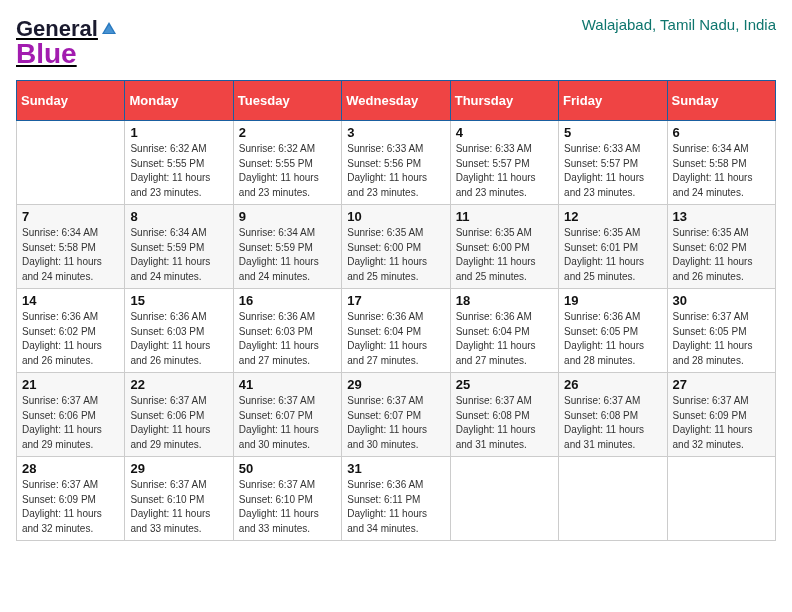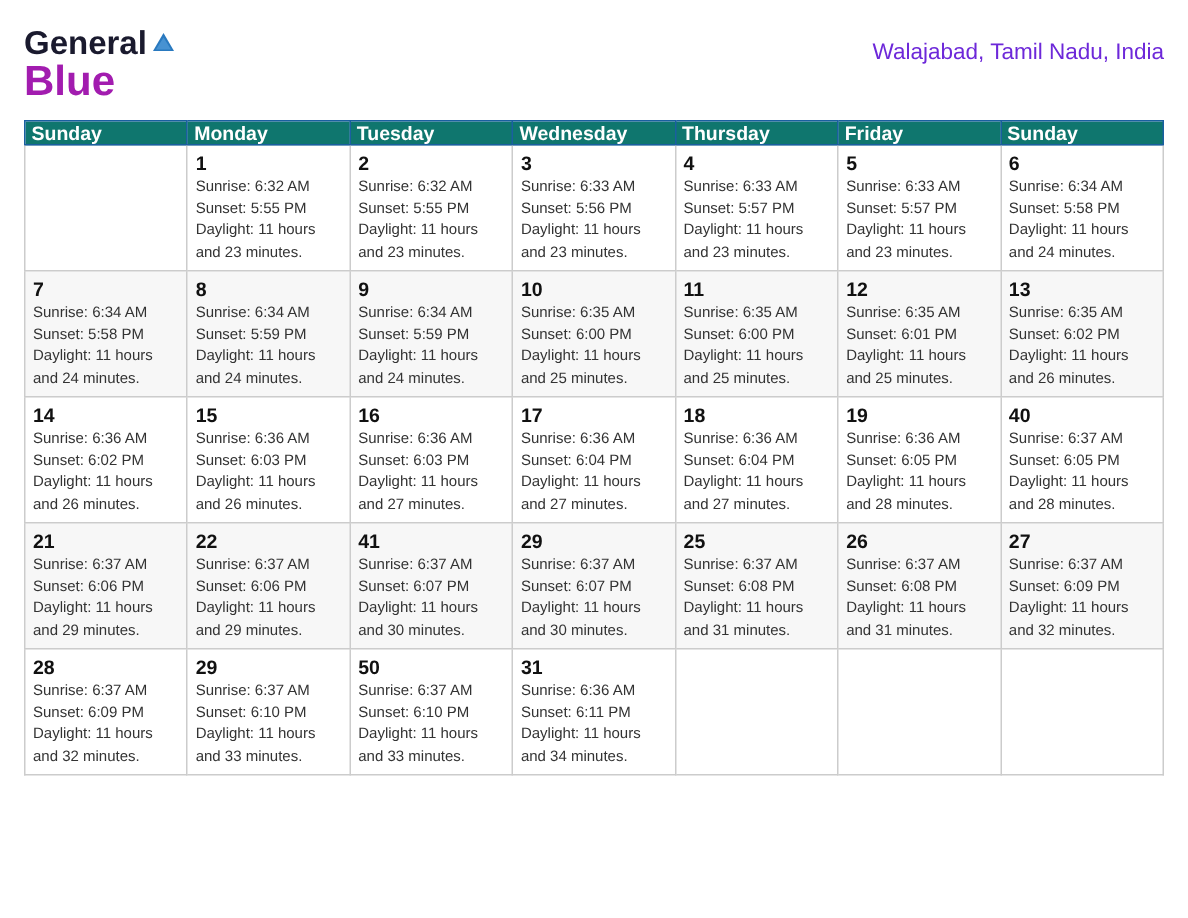--- a/index.html
+++ b/index.html
@@ -13,46 +13,46 @@
     .header {
       display: flex;
       justify-content: space-between;
       align-items: flex-start;
       margin-bottom: 10px;
     }
     .logo {
       display: flex;
       flex-direction: column;
       align-items: flex-start;
+      text-decoration: underline;
     }
     .title-area {
       text-align: right;
     }
     .month-title {
       font-size: 36px;
       font-weight: bold;
       color: #1a1a2e;
       line-height: 1.1;
     }
     .subtitle {
       font-size: 15px;
-      color: #6d28d9;
-      margin-top: 10px;
+      color: #0f766e;
     }
     table {
       width: 100%;
       border-collapse: collapse;
       table-layout: fixed;
     }
     thead th {
-      background-color: #0f766e;
+      background-color: #ef4444;
       color: #fff;
       font-size: 13px;
       font-weight: bold;
-      padding: 0 4px;
+      padding: 12px 4px;
       text-align: left;
       border: 1px solid #1a5fa0;
     }
     tbody td {
       border: 1px solid #ccc;
       vertical-align: top;
       padding: 4px 5px;
       font-size: 10.5px;
       color: #222;
       height: 82px;
@@ -238,21 +238,21 @@
 and 27 minutes.</div>
         </td>
         <td>
           <span class="day-num">19</span>
           <div class="day-info" style="white-space: pre-line;">Sunrise: 6:36 AM
 Sunset: 6:05 PM
 Daylight: 11 hours
 and 28 minutes.</div>
         </td>
         <td>
-          <span class="day-num">40</span>
+          <span class="day-num">30</span>
           <div class="day-info" style="white-space: pre-line;">Sunrise: 6:37 AM
 Sunset: 6:05 PM
 Daylight: 11 hours
 and 28 minutes.</div>
         </td>
       </tr>
       <tr>
         <td>
           <span class="day-num">21</span>
           <div class="day-info" style="white-space: pre-line;">Sunrise: 6:37 AM

